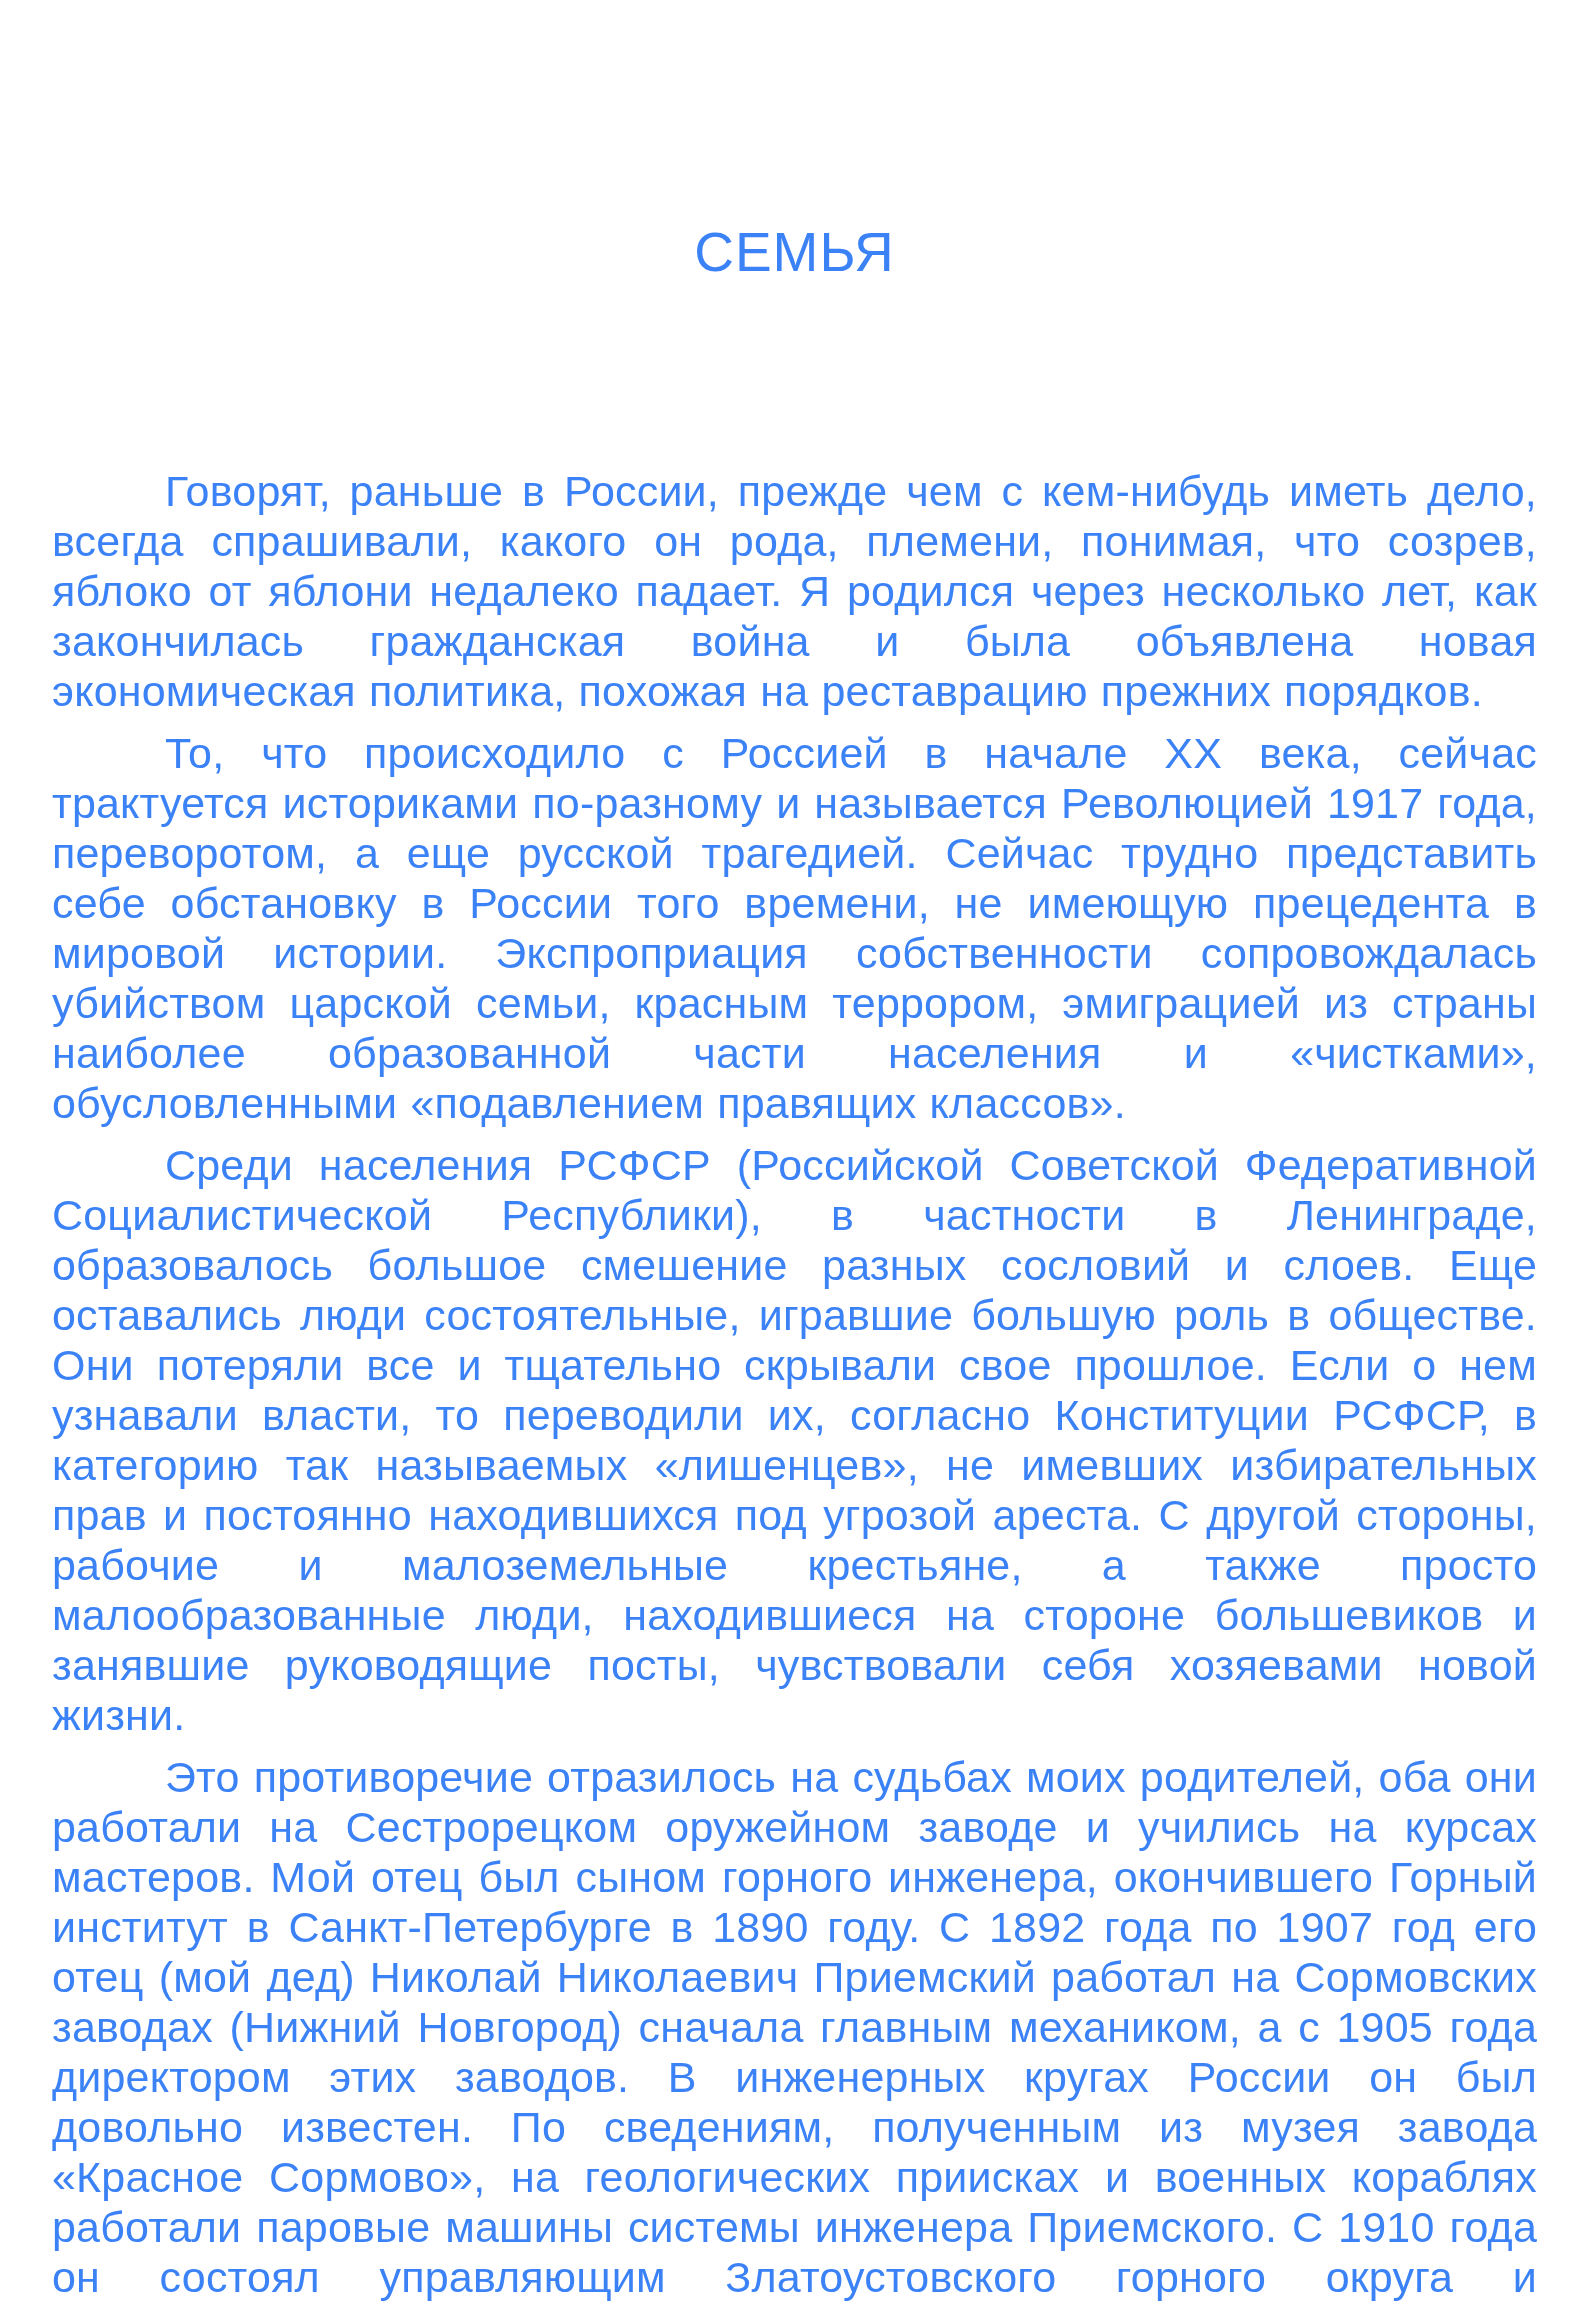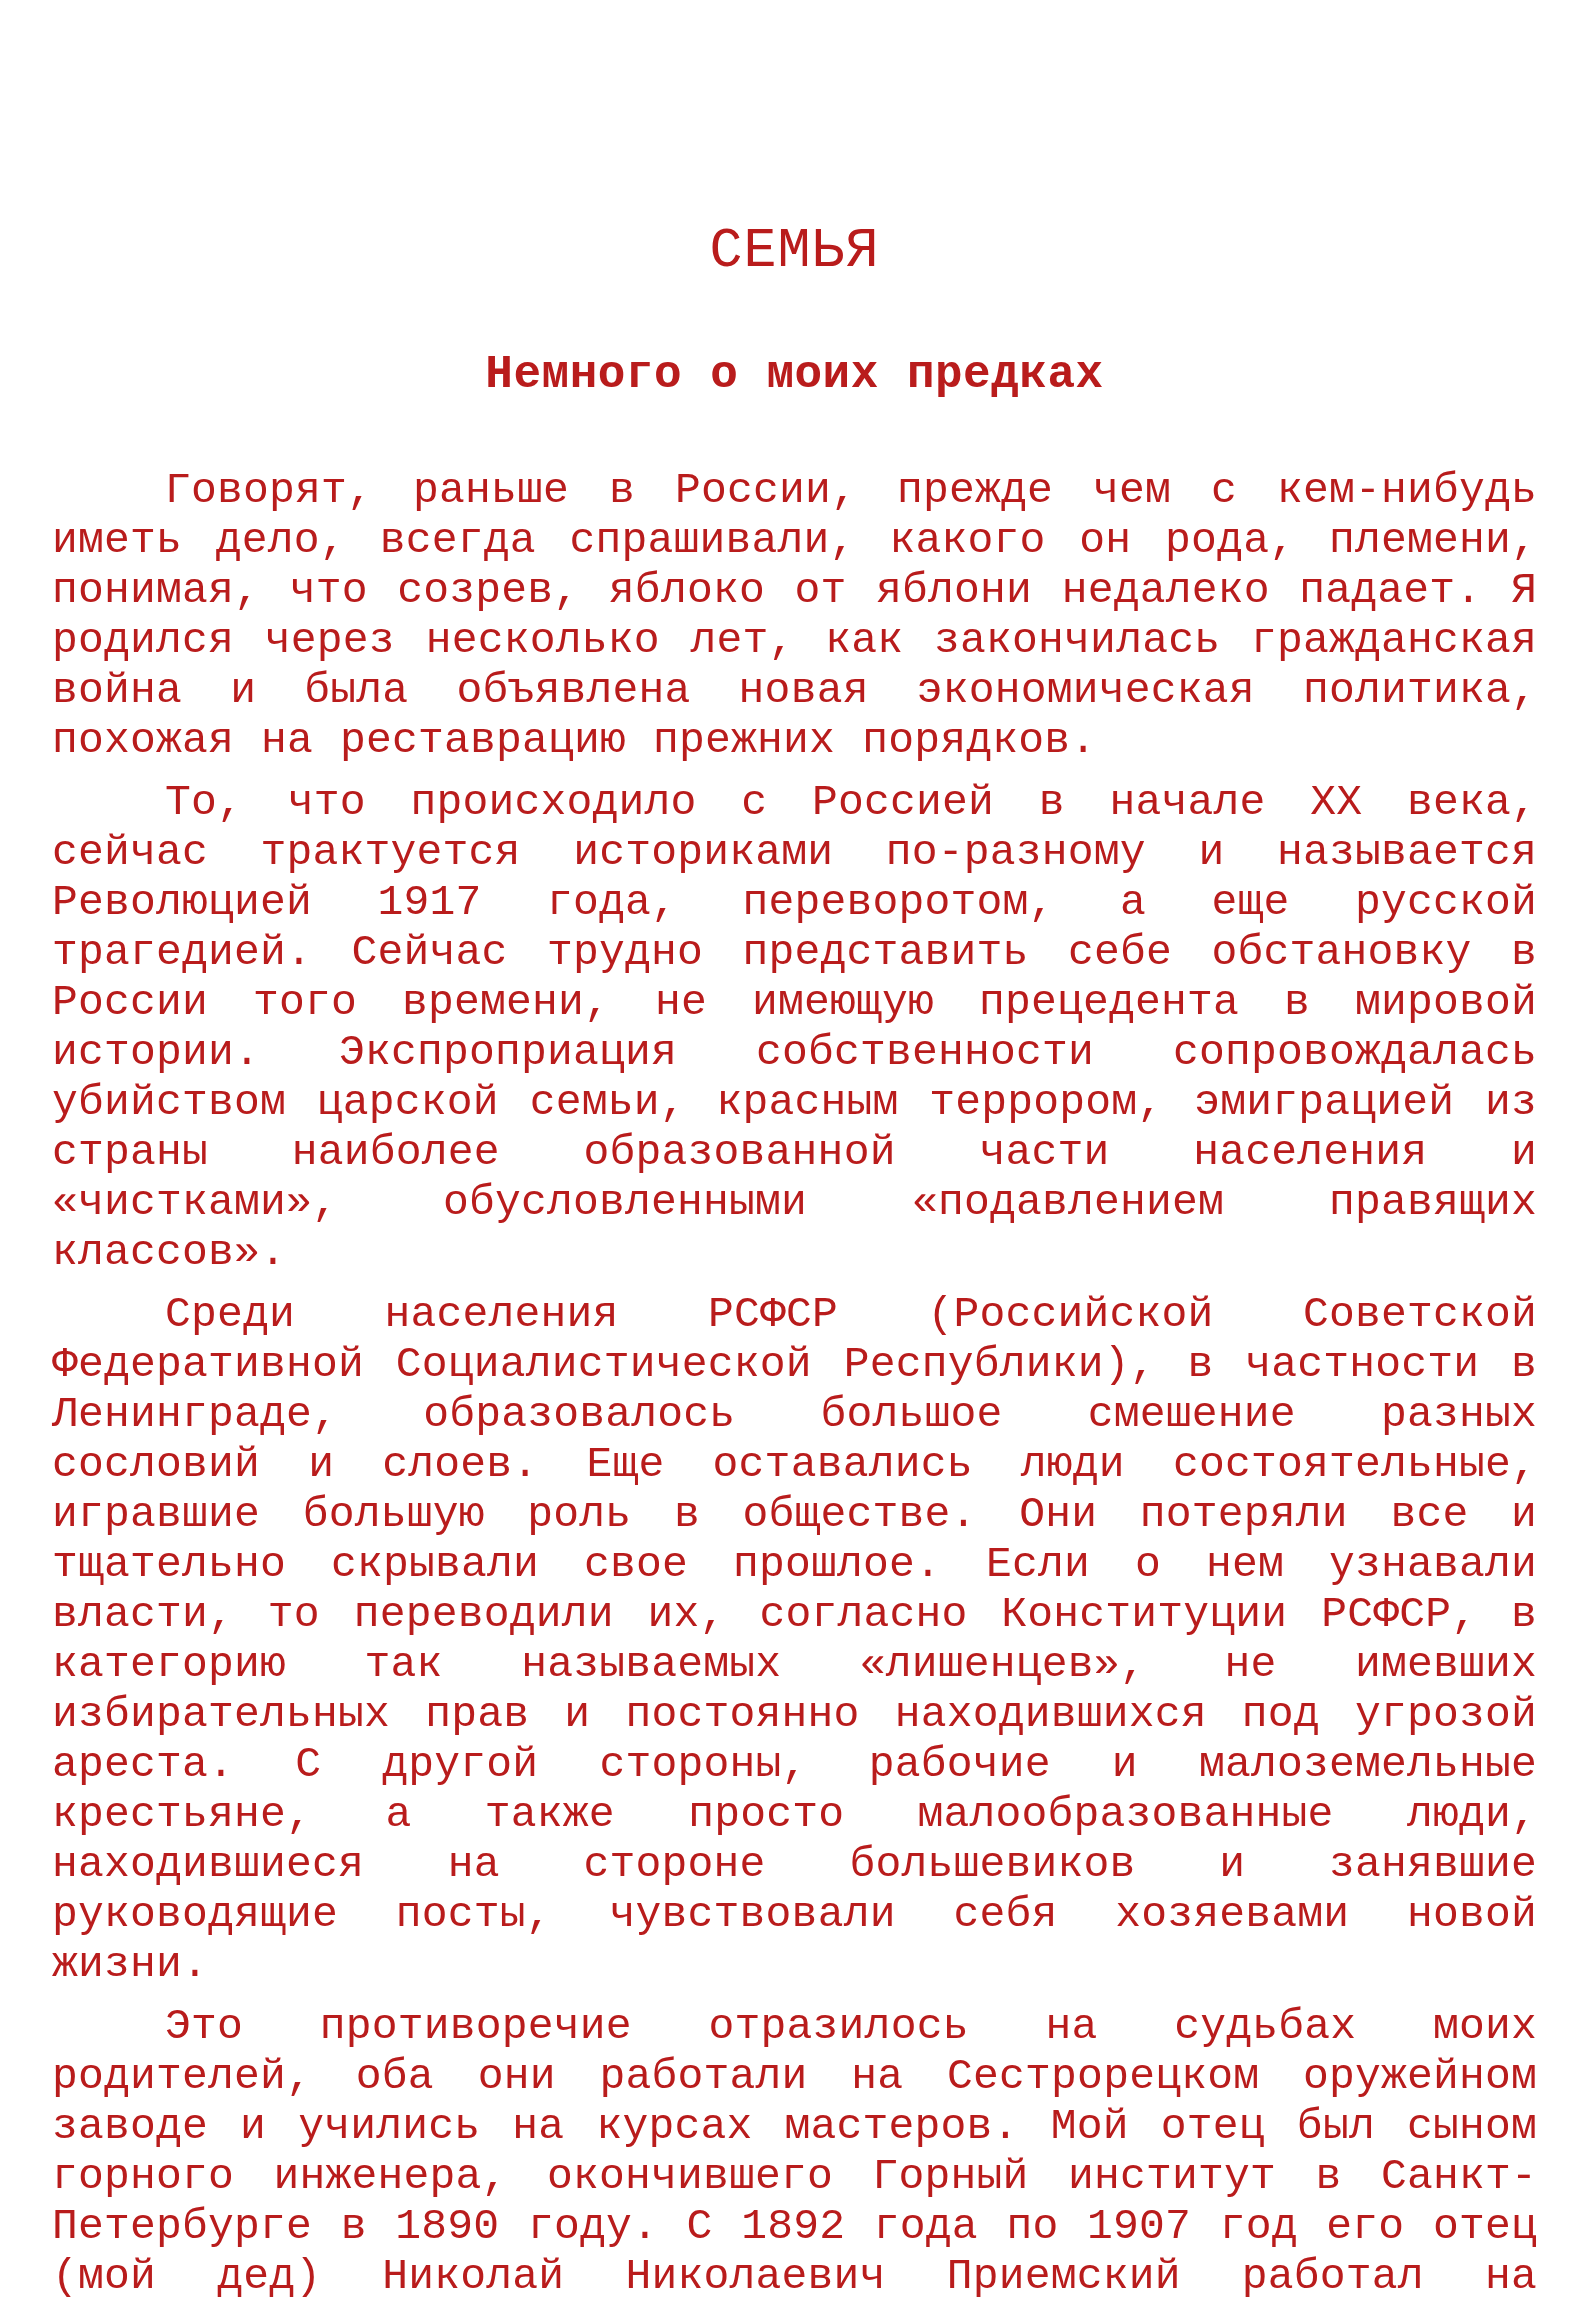--- a/index.html
+++ b/index.html
@@ -6,22 +6,22 @@
     margin: 0;
     padding: 0;
     background: #ffffff;
   }
   .page {
     position: relative;
     width: 1592px;
     height: 2305px;
     background: #ffffff;
     overflow: hidden;
-    font-family: Liberation Mono, monospace;
-    color: #b91c1c;
+    font-family: Liberation Sans, sans-serif;
+    color: #3b82f6;
     -webkit-font-smoothing: antialiased;
   }
   .title {
     position: absolute;
     top: 220px;
     left: 40px;
     width: 1509px;
     margin: 0;
     text-align: center;
     font-size: 55px;
@@ -57,21 +57,20 @@
     padding: 0;
     text-indent: 113px;
   }
 </style>
 </head>
 <body>
 
 <div class="page">
   <h1 class="title">СЕМЬЯ</h1>
 
-  <h2 class="subtitle">Немного о моих предках</h2>
 
   <div class="body-text">
     <p>Говорят, раньше в России, прежде чем с кем-нибудь иметь дело, всегда спрашивали, какого он рода, племени, понимая, что созрев, яблоко от яблони недалеко падает. Я родился через несколько лет, как закончилась гражданская война и была объявлена новая экономическая политика, похожая на реставрацию прежних порядков.</p>
     <p>То, что происходило с Россией в начале XX века, сейчас трактуется историками по-разному и называется Революцией 1917 года, переворотом, а еще русской трагедией. Сейчас трудно представить себе обстановку в России того времени, не имеющую прецедента в мировой истории. Экспроприация собственности сопровождалась убийством царской семьи, красным террором, эмиграцией из страны наиболее образованной части населения и «чистками», обусловленными «подавлением правящих классов».</p>
     <p>Среди населения РСФСР (Российской Советской Федеративной Социалистической Республики), в частности в Ленинграде, образовалось большое смешение разных сословий и слоев. Еще оставались люди состоятельные, игравшие большую роль в обществе. Они потеряли все и тщательно скрывали свое прошлое. Если о нем узнавали власти, то переводили их, согласно Конституции РСФСР, в категорию так называемых «лишенцев», не имевших избирательных прав и постоянно находившихся под угрозой ареста. С другой стороны, рабочие и малоземельные крестьяне, а также просто малообразованные люди, находившиеся на стороне большевиков и занявшие руководящие посты, чувствовали себя хозяевами новой жизни.</p>
     <p>Это противоречие отразилось на судьбах моих родителей, оба они работали на Сестрорецком оружейном заводе и учились на курсах мастеров. Мой отец был сыном горного инженера, окончившего Горный институт в Санкт-Петербурге в 1890 году. С 1892 года по 1907 год его отец (мой дед) Николай Николаевич Приемский работал на Сормовских заводах (Нижний Новгород) сначала главным механиком, а с 1905 года директором этих заводов. В инженерных кругах России он был довольно известен. По сведениям, полученным из музея завода «Красное Сормово», на геологических приисках и военных кораблях работали паровые машины системы инженера Приемского. С 1910 года он состоял управляющим Златоустовского горного округа и одновременно директором оружейного завода, в 1916 году вышел по болезни в отставку в чине</p>
   </div>
 </div>
 
 

